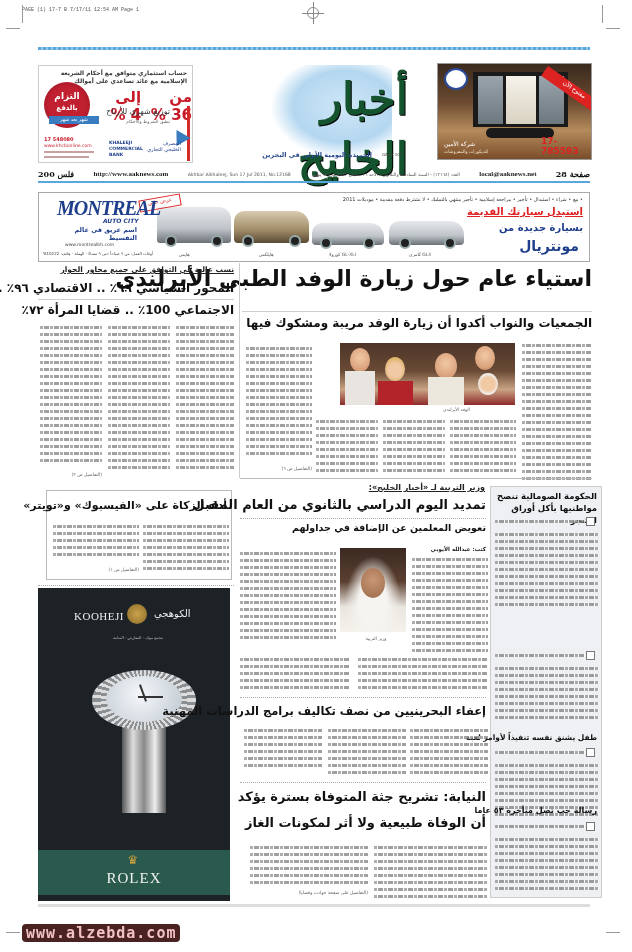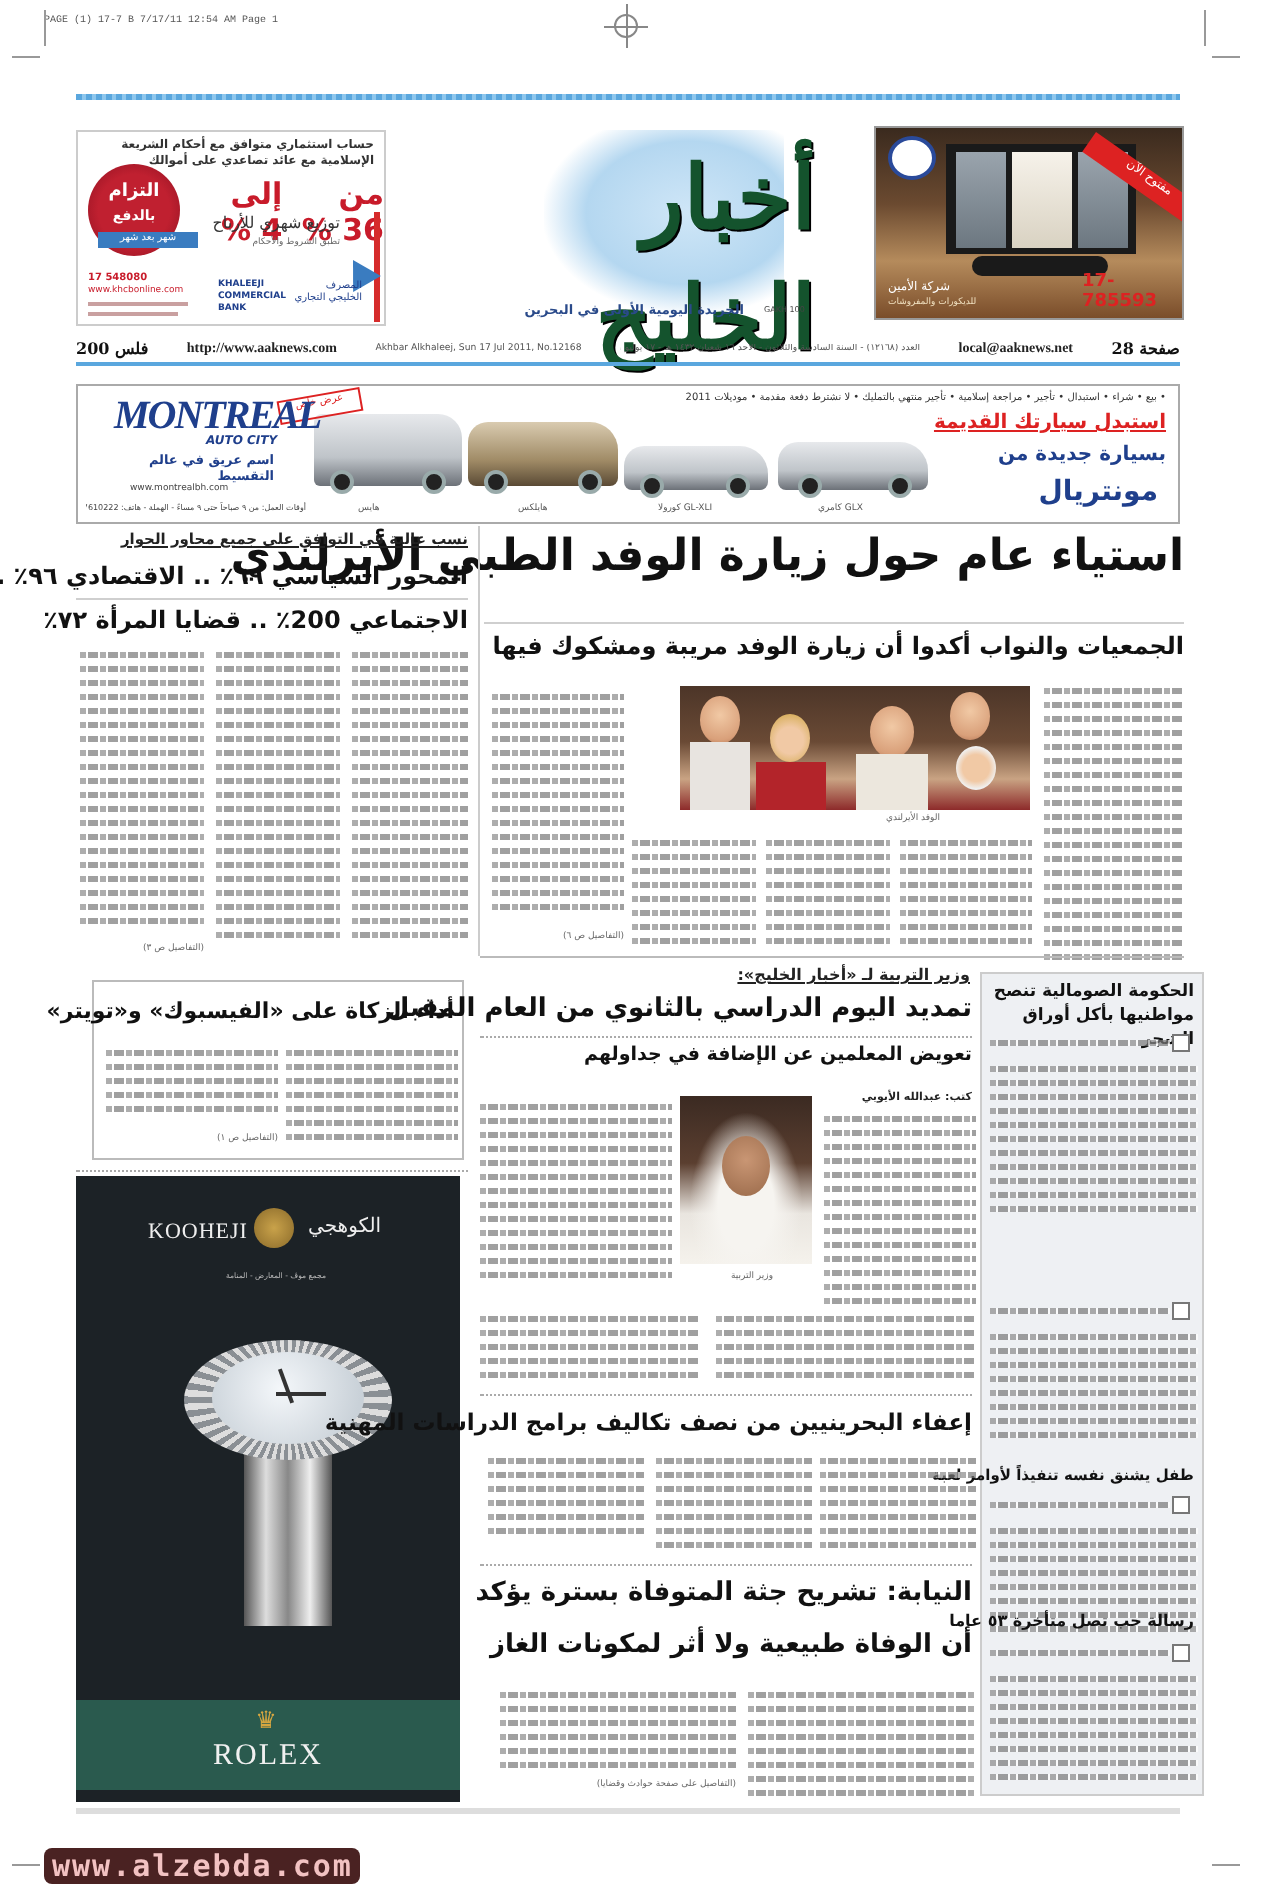--- a/index.html
+++ b/index.html
@@ -257,21 +257,21 @@
     <span class="fake"></span>
     <span class="fake"></span>
     <span class="fake"></span>
   </div>
 <div class="abs caption rtl" style="left:246px;top:466px;width:66px;">(التفاصيل ص ٦)</div>
 <div class="abs rule" style="left:240px;top:478px;width:352px;background:#bbb;"></div>
 
 <div class="abs rtl" style="left:38px;top:265px;width:196px;font-size:7.5px;font-weight:bold;color:#222;text-decoration:underline;">نسب عالية في التوافق على جميع محاور الحوار</div>
 <div class="abs rtl headline" style="left:38px;top:279px;width:196px;font-size:12px;line-height:18px;white-space:nowrap;">المحور السياسي ٦٩٪ .. الاقتصادي ٩٦٪ ..</div>
 <div class="abs rule" style="left:38px;top:299px;width:196px;"></div>
-<div class="abs rtl headline" style="left:38px;top:301px;width:196px;font-size:12px;line-height:18px;white-space:nowrap;">الاجتماعي 200٪ .. قضايا المرأة ٧٢٪</div>
+<div class="abs rtl headline" style="left:38px;top:301px;width:196px;font-size:12px;line-height:18px;white-space:nowrap;">الاجتماعي 100٪ .. قضايا المرأة ٧٢٪</div>
 <div class="abs col-text" style="left:176px;top:322px;width:58px;height:156px;overflow:hidden;">
     <span class="fake"></span>
     <span class="fake"></span>
     <span class="fake"></span>
     <span class="fake"></span>
     <span class="fake"></span>
     <span class="fake"></span>
     <span class="fake"></span>
     <span class="fake"></span>
     <span class="fake"></span>

